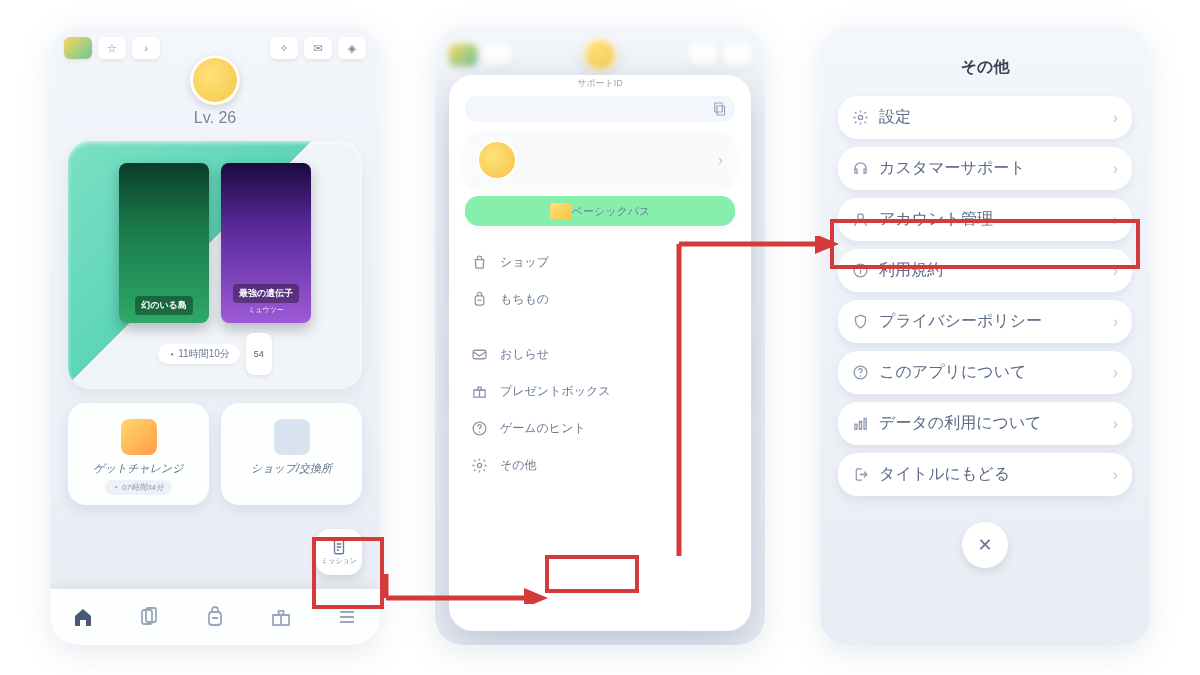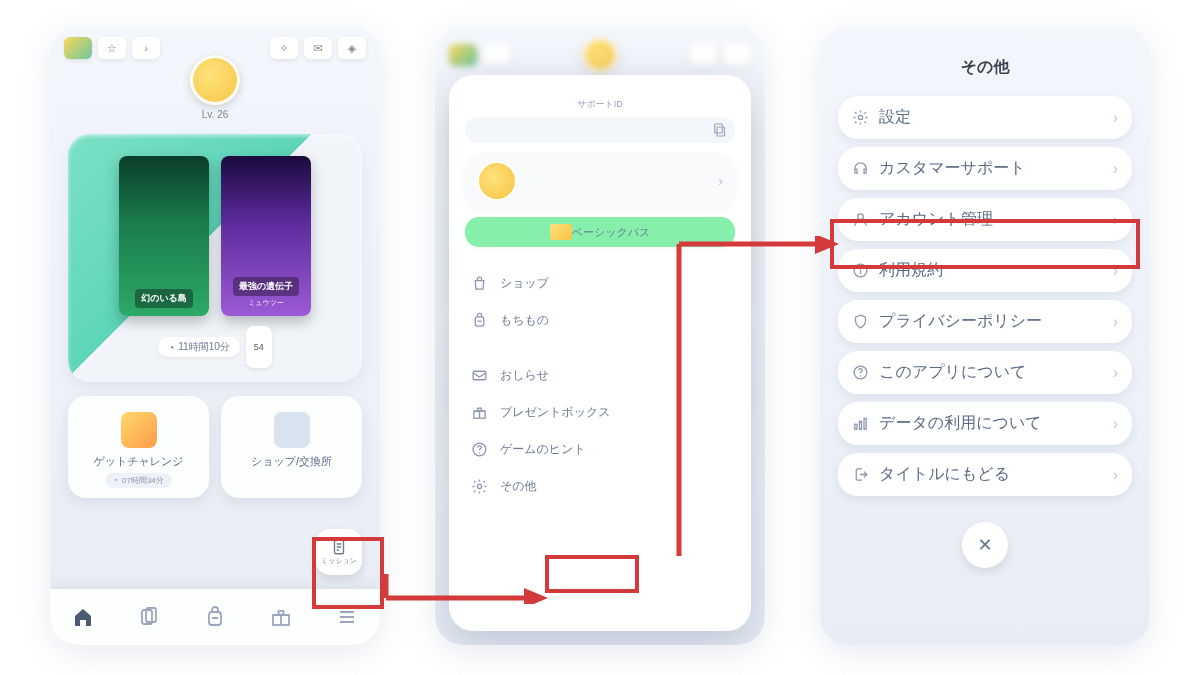--- a/index.html
+++ b/index.html
@@ -27,50 +27,50 @@
   .phone3 { left: 820px; }
 
   
   .p1-top { display:flex; align-items:center; gap:6px; padding:12px 14px 0; }
   .chip { width:28px; height:22px; border-radius:6px; background:#fff; box-shadow:0 2px 4px rgba(0,0,0,0.08);}
   .chip.col { background:linear-gradient(135deg,#f9d85c,#6cc69a);}
   .chip.sq { display:flex;align-items:center;justify-content:center;font-size:11px;color:#888;}
   .spacer { flex:1; }
   .avatar-wrap { text-align:center; margin-top:-4px;}
   .avatar { width:50px;height:50px;border-radius:50%;background:radial-gradient(circle at 40% 40%, #ffe27a, #f6c244);margin:0 auto;box-shadow:0 3px 8px rgba(0,0,0,0.15),inset 0 0 0 3px #fff;}
-  .lv { font-size:10px; color:#7a8699; margin-top:4px; }
+  .lv { font-size:16px; color:#7a8699; margin-top:4px; }
 
   .card-area { margin:14px 18px 0; border-radius:22px; background:linear-gradient(135deg,#7be0c4 0%,#5dd5b8 45%,#f1f5fa 45%,#f1f5fa 100%); padding:22px 20px 14px; position:relative; box-shadow:inset 0 2px 4px rgba(255,255,255,0.6), 0 6px 16px rgba(0,0,0,0.06);}
   .packs { display:flex; gap:12px; justify-content:center; }
   .pack { width:90px; height:160px; border-radius:8px; box-shadow:0 6px 14px rgba(0,0,0,0.25); display:flex; flex-direction:column; justify-content:flex-end; align-items:center; padding:8px 4px; color:#fff; font-size:9px; text-align:center;}
   .pack.green { background:linear-gradient(180deg,#0a3d2a,#1a7a4a 40%,#2da968);}
   .pack.purple { background:linear-gradient(180deg,#1a0a3d,#5a2a9a 40%,#9d5ad6);}
   .pack .ptitle { background:rgba(0,0,0,0.35); border-radius:4px; padding:3px 6px; font-weight:600; }
   .pack .psub { font-size:7px; margin-top:2px; opacity:0.9;}
   .timer-row { display:flex; align-items:center; justify-content:center; gap:6px; margin-top:10px;}
   .timer-pill { background:#fff; border-radius:12px; padding:3px 10px; font-size:10px; color:#6b7a93; box-shadow:0 2px 4px rgba(0,0,0,0.06); display:flex; align-items:center; gap:4px;}
   .timer-pill::before { content:"◔"; font-size:10px;}
   .gem { width:26px;height:42px;border-radius:8px;background:#fff;box-shadow:0 2px 4px rgba(0,0,0,0.08);display:flex;align-items:center;justify-content:center;font-size:9px;color:#556;}
 
-  .btn-row { display:flex; gap:12px; margin:14px 18px 0;}
+  .btn-row { display:flex; gap:12px; margin:14px 18px 0;font-style:italic;}
   .big-btn { flex:1; background:#fdfefe; border-radius:18px; padding:16px 8px 10px; text-align:center; box-shadow:0 6px 14px rgba(80,100,140,0.12);}
   .big-btn .ic { width:36px;height:36px;margin:0 auto 6px;border-radius:8px;}
   .ic.chal { background:linear-gradient(135deg,#ffd96b,#ff9b4a);}
   .ic.shop { background:#d9e2ef;}
   .big-btn .lab { font-size:11px; color:#5a6a85;}
   .sub-pill { display:inline-flex; align-items:center; gap:4px; background:#eef2f8; border-radius:10px; padding:2px 8px; font-size:8px; color:#8a95ac; margin-top:4px;}
 
   .mission-btn { position:absolute; right:18px; bottom:70px; width:46px; height:46px; background:#fff; border-radius:14px; box-shadow:0 4px 10px rgba(0,0,0,0.12); display:flex; flex-direction:column; align-items:center; justify-content:center; font-size:7px; color:#6a7a95;}
   .mission-btn svg { width:18px;height:18px;}
 
   .tabbar { position:absolute; bottom:0; left:0; right:0; height:56px; background:#fdfefe; display:flex; justify-content:space-around; align-items:center; box-shadow:0 -4px 12px rgba(0,0,0,0.06);}
   .tabbar .tb { width:24px;height:24px;color:#9aa6bd;}
 
   
-  .menu2 { position:absolute; left:14px; right:14px; top:50px; bottom:14px; background:#fff; border-radius:24px; box-shadow:0 12px 40px rgba(50,70,110,0.25); padding:23px 16px; filter:none !important;}
+  .menu2 { position:absolute; left:14px; right:14px; top:50px; bottom:14px; background:#fff; border-radius:24px; box-shadow:0 12px 40px rgba(50,70,110,0.25); padding:2px 16px; filter:none !important;}
   .support { font-size:9px; color:#97a3b9; text-align:center; margin-bottom:6px;}
   .support-row { background:#f3f6fb; border-radius:12px; height:26px; margin-bottom:10px; position:relative;}
   .support-row .copy { position:absolute; right:6px; top:4px; width:18px;height:18px;}
   .prof-row { display:flex; align-items:center; background:#f8fafc; border-radius:16px; padding:8px 12px; margin-bottom:8px; box-shadow:0 2px 6px rgba(0,0,0,0.04);}
   .prof-row .av { width:40px;height:40px;border-radius:50%;background:radial-gradient(circle at 40% 40%,#ffe27a,#f6c244);border:2px solid #fff;}
   .prof-row .chev { margin-left:auto; color:#b5c0d4; font-size:14px;}
   .pass-row { display:flex; align-items:center; justify-content:center; background:#86efac; border-radius:14px; padding:7px; font-size:11px; color:#6a7a93; box-shadow:0 2px 6px rgba(0,0,0,0.04);}
   .pass-row .badge { width:22px;height:16px;background:linear-gradient(135deg,#ffe27a,#f6c244);border-radius:3px;}
   .mgroup { margin-top:18px;}
   .mitem { display:flex; align-items:center; gap:12px; padding:10px 6px; font-size:12px; color:#6a7a93;}

